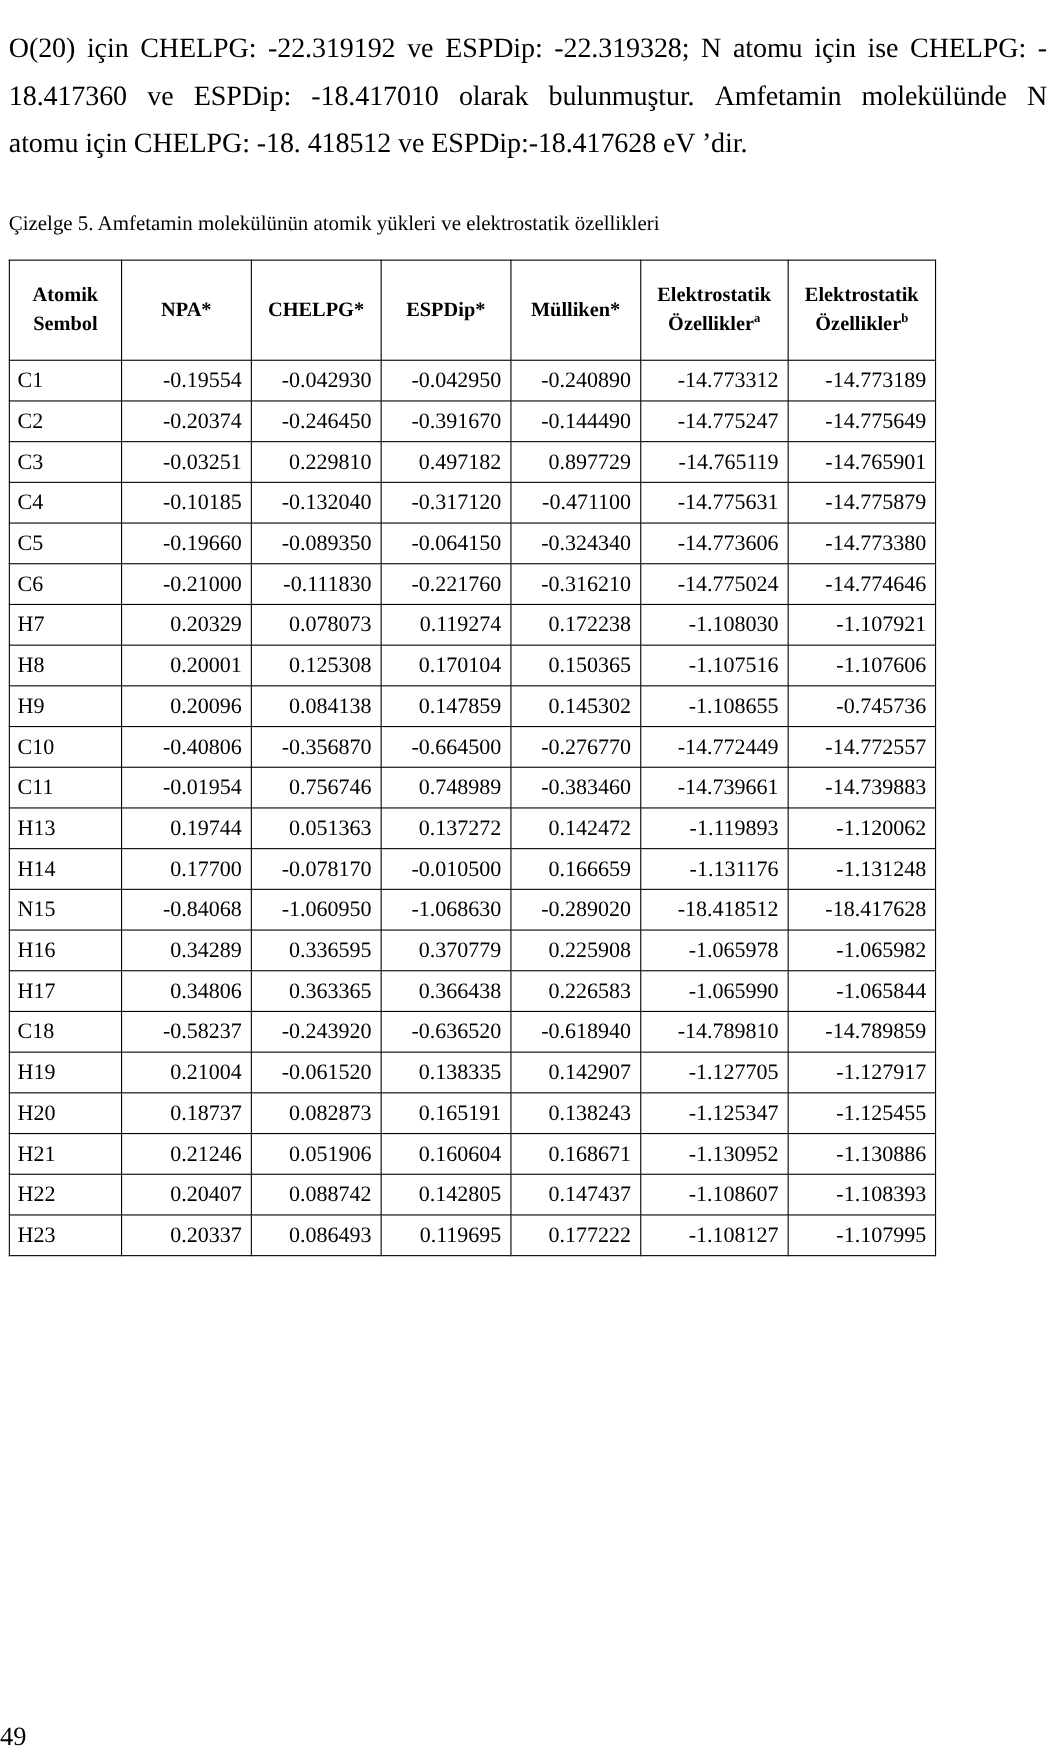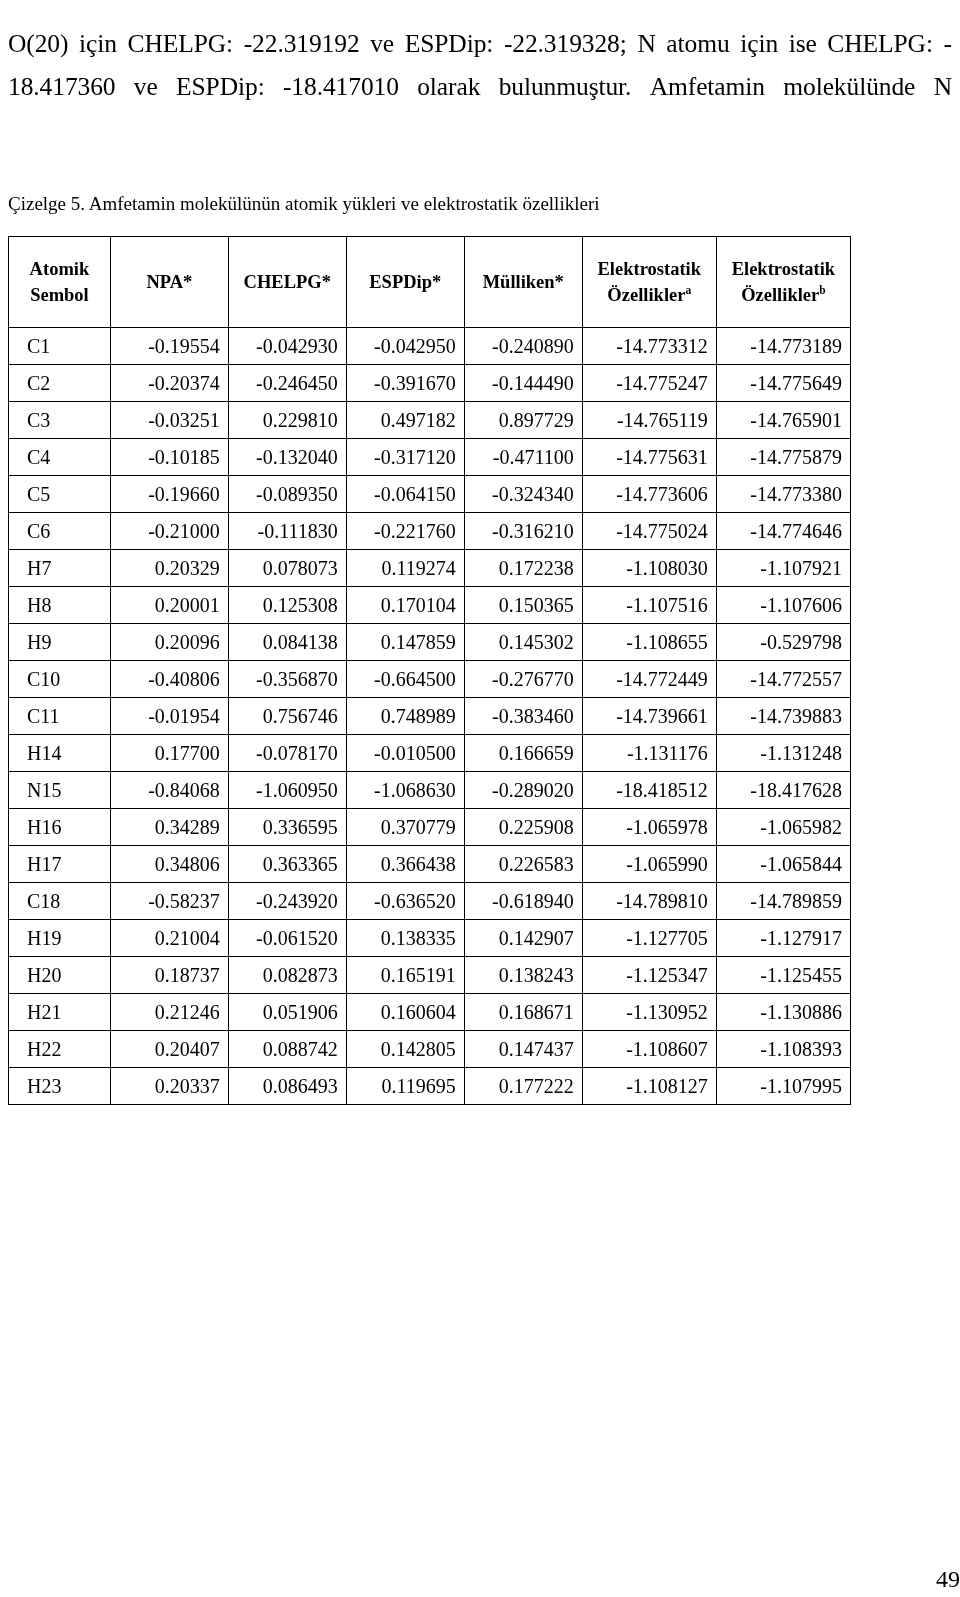--- a/index.html
+++ b/index.html
@@ -118,34 +118,34 @@
   }
 
   table.charges tbody td {
     height: 36px;
     font-size: 20px;
     line-height: 34px;
     font-weight: normal;
   }
   table.charges tbody td.sym {
     text-align: left;
-    padding-left: 18px;
+    padding-left: 7px;
   }
   table.charges tbody td.val {
     text-align: right;
     padding-right: 8px;
   }
 
   
   .page-number {
     position: absolute;
     left: 0;
     top: 1545px;
     width: 960px;
-    text-align: right;
+    text-align: left;
     font-size: 24px;
     line-height: 28px;
   }
 </style>
 </head>
 <body>
 
 <div class="page">
 
   <div class="intro">
@@ -168,20 +168,21 @@
         <span>18.417360</span>
         <span>ve</span>
         <span>ESPDip:</span>
         <span>-18.417010</span>
         <span>olarak</span>
         <span>bulunmuştur.</span>
         <span>Amfetamin</span>
         <span>molekülünde</span>
         <span>N</span>
       </span>
+    <span class="line">atomu için CHELPG: -18. 418512 ve ESPDip:-18.417628 eV ’dir.</span>
   </div>
 
   <div class="caption">
     <span class="cap-label">Çizelge 5.</span><span class="cap-text"> Amfetamin molekülünün atomik yükleri ve elektrostatik özellikleri</span>
   </div>
 
   <div class="tbl-wrap">
     <table class="charges">
       <thead>
         <tr>
@@ -290,41 +291,50 @@
             <td class="val">-1.107516</td>
             <td class="val">-1.107606</td>
           </tr>
           <tr>
             <td class="sym">H9</td>
             <td class="val">0.20096</td>
             <td class="val">0.084138</td>
             <td class="val">0.147859</td>
             <td class="val">0.145302</td>
             <td class="val">-1.108655</td>
-            <td class="val">-0.529798</td>
+            <td class="val">-0.745736</td>
           </tr>
           <tr>
             <td class="sym">C10</td>
             <td class="val">-0.40806</td>
             <td class="val">-0.356870</td>
             <td class="val">-0.664500</td>
             <td class="val">-0.276770</td>
             <td class="val">-14.772449</td>
             <td class="val">-14.772557</td>
           </tr>
           <tr>
             <td class="sym">C11</td>
             <td class="val">-0.01954</td>
             <td class="val">0.756746</td>
             <td class="val">0.748989</td>
             <td class="val">-0.383460</td>
             <td class="val">-14.739661</td>
             <td class="val">-14.739883</td>
           </tr>
           <tr>
+            <td class="sym">H13</td>
+            <td class="val">0.19744</td>
+            <td class="val">0.051363</td>
+            <td class="val">0.137272</td>
+            <td class="val">0.142472</td>
+            <td class="val">-1.119893</td>
+            <td class="val">-1.120062</td>
+          </tr>
+          <tr>
             <td class="sym">H14</td>
             <td class="val">0.17700</td>
             <td class="val">-0.078170</td>
             <td class="val">-0.010500</td>
             <td class="val">0.166659</td>
             <td class="val">-1.131176</td>
             <td class="val">-1.131248</td>
           </tr>
           <tr>
             <td class="sym">N15</td>

